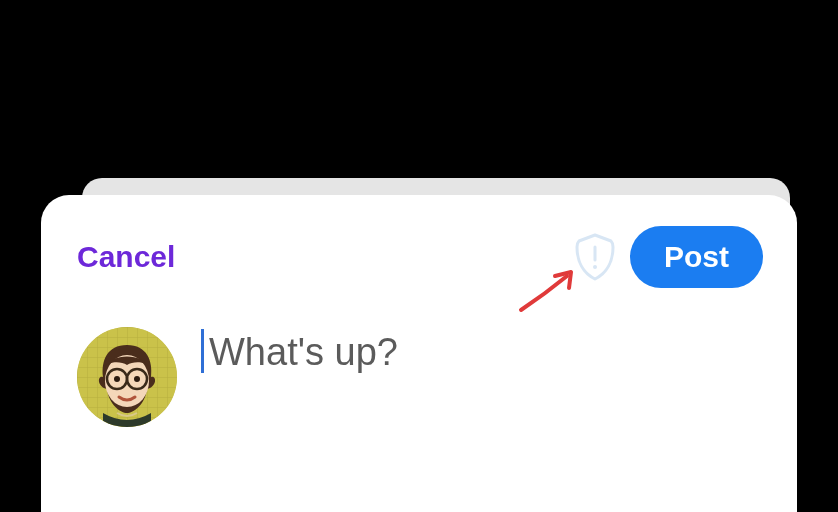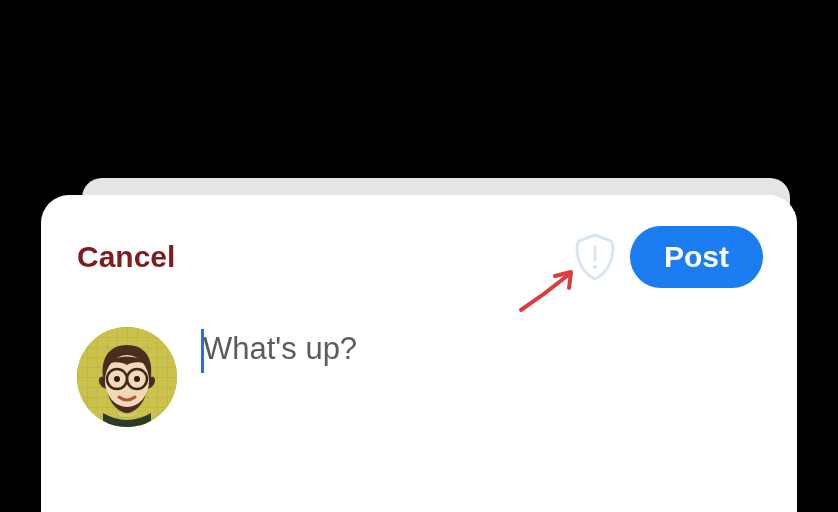--- a/index.html
+++ b/index.html
@@ -34,21 +34,21 @@
       border-radius: 28px 28px 0 0;
       padding: 30px 34px 0 36px;
     }
     .top-row {
       display: flex;
       align-items: center;
       justify-content: space-between;
       height: 64px;
     }
     .cancel {
-      color: #7f1d1d;
+      color: #6d28d9;
       font-size: 30px;
       font-weight: 600;
       cursor: pointer;
       user-select: none;
     }
     .right-controls {
       display: flex;
       align-items: center;
       gap: 14px;
     }
@@ -98,24 +98,24 @@
       left: 0;
       top: 2px;
       width: 3px;
       height: 44px;
       background: #2f6fd6;
     }
     .compose-input {
       border: none;
       outline: none;
       width: 100%;
-      font-size: 31px;
+      font-size: 38px;
       color: #ef4444;
       background: transparent;
-      padding-left: 2px;
+      padding-left: 8px;
     }
     .compose-input::placeholder { color: #5b5b5b; }
     .arrow {
       position: absolute;
       left: 515px;
       top: 266px;
       pointer-events: none;
     }
   </style>
 </head>

